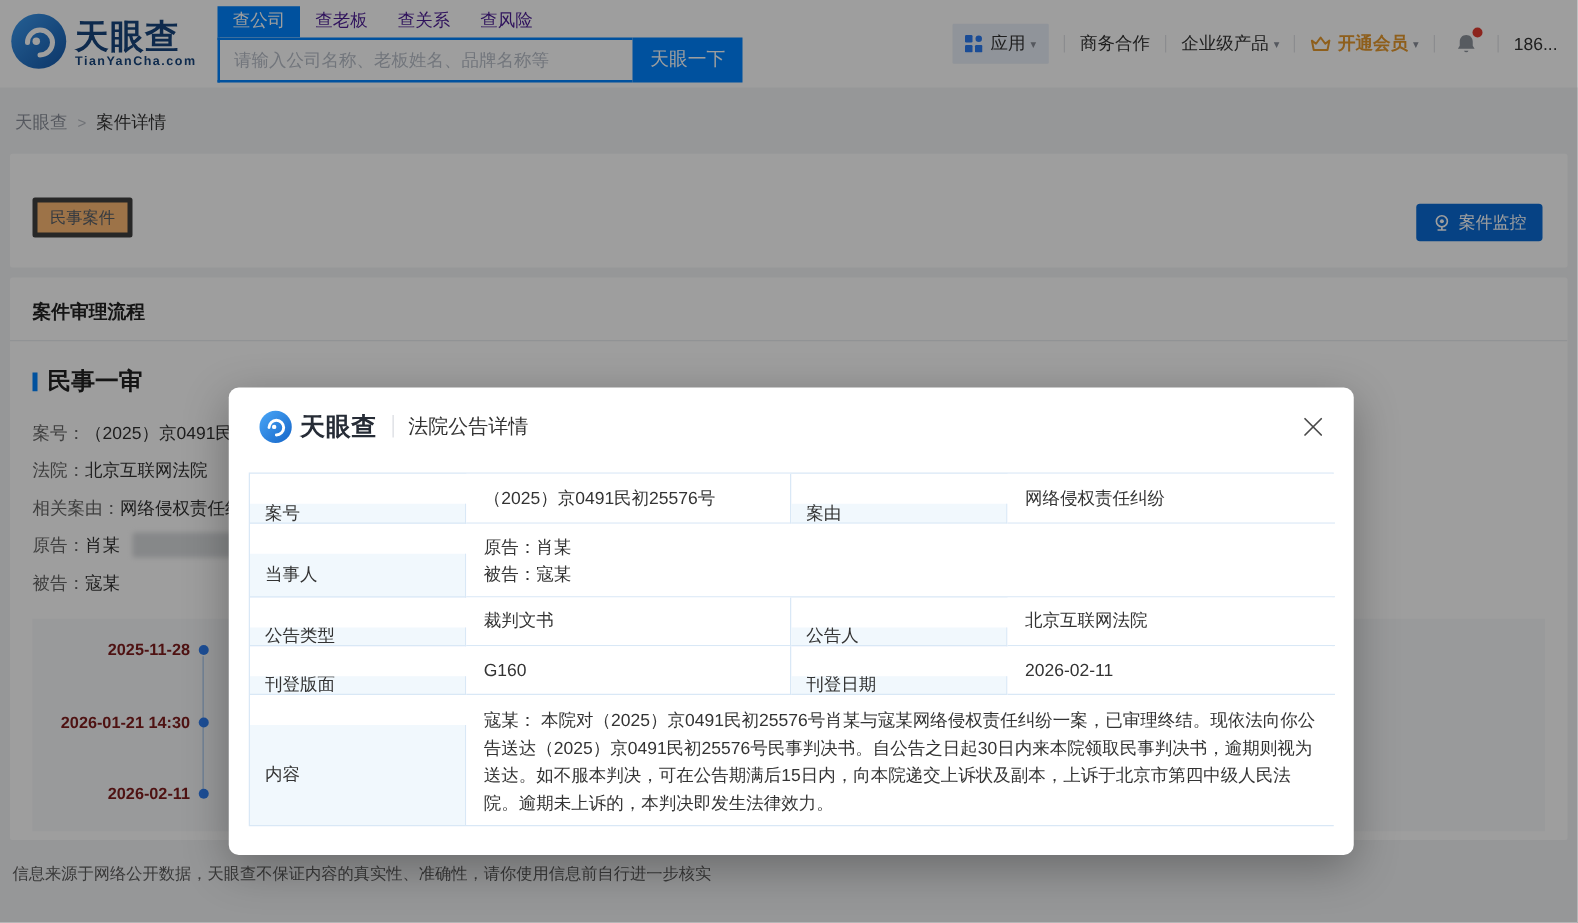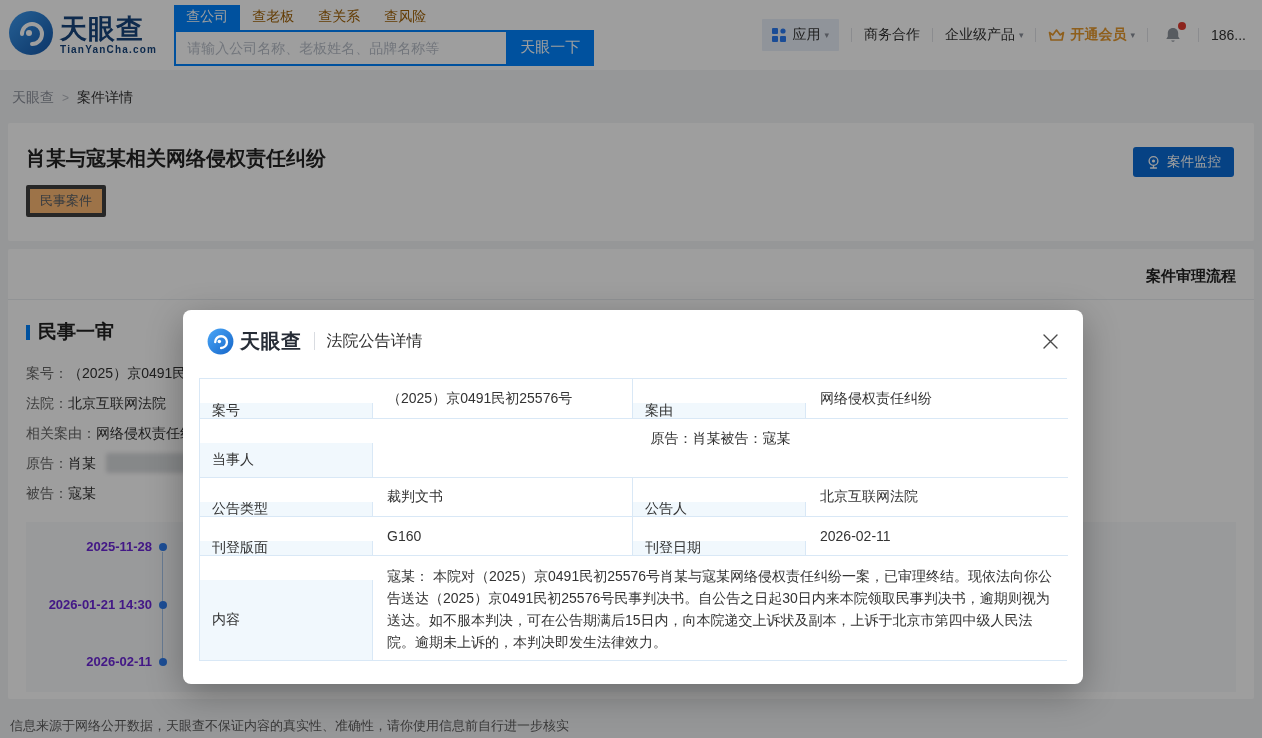--- a/index.html
+++ b/index.html
@@ -10,21 +10,21 @@
   .header { height:70px; background:#fff; display:flex; align-items:center; padding:0 16px 0 8px; position:relative; z-index:1; }
   .logo { display:flex; align-items:center; cursor:pointer; }
   .logo-text { margin-left:6px; color:#17457c; }
   .logo-cn { font-size:27px; font-weight:bold; line-height:28px; letter-spacing:1px; }
   .logo-en { font-size:10px; font-weight:bold; letter-spacing:1.2px; margin-top:1px; }
   .slogan { margin-left:14px; background:#cf3a36; color:#fff; padding:6px 9px; border-radius:2px; }
   .slogan div { font-size:12px; line-height:17px; white-space:nowrap; }
   .slogan .l1 { letter-spacing:3.5px; }
   .search { margin-left:17px; }
   .search-tabs { display:flex; font-size:14px; }
-  .search-tab { padding:3px 12px 4px; cursor:pointer; color:#a16207; }
+  .search-tab { padding:3px 12px 4px; cursor:pointer; color:#4c1d95; }
   .search-tab.active { background:#0084ff; color:#fff;text-align:center; }
   .search-box { display:flex; }
   .search-input { width:332px; height:36px; border:2px solid #0084ff; border-right:none; outline:none; padding:0 11px; font-size:14px; color:#333; background:#fff; }
   .search-input::placeholder { color:#b8bec8; }
   .search-btn { width:88px; height:36px; background:#0084ff; color:#fff; border:none; font-size:15px; cursor:pointer; }
   .rnav { margin-left:auto; display:flex; align-items:center; }
   .rnav-item { display:flex; align-items:center; font-size:14px; color:#333; cursor:pointer; white-space:nowrap; }
   .apps-pill { background:#e9eff8; border-radius:1px; padding:7px 10px; }
   .caret { font-size:9px; color:#8a8f99; margin-left:4px; }
   .sep { width:1px; height:14px; background:#e1e3e7; margin:0 12px; }
@@ -36,35 +36,35 @@
   .breadcrumb { padding:19px 12px 16px; font-size:14px; display:flex; align-items:center; }
   .bc-home { color:#8a8f99; cursor:pointer; }
   .bc-sep { color:#b4b8bf; margin:0 8px; font-size:12px; }
   .bc-cur { color:#333; }
 
   
   .card { background:#fff; margin:0 8px; border-radius:2px; }
   .title-card { padding:22px 18px 24px; position:relative; }
   .page-title { font-size:20px; font-weight:bold; color:#222; }
   .case-badge { display:inline-block; margin-top:13px; font-size:13px; color:#596069; background:#fdba74; border:4px solid #404040; border-radius:2px; padding:3px 10px; }
-  .monitor-btn { position:absolute; right:20px; top:24px; display:flex; align-items:center; gap:6px; background:#0a6bd5; color:#fff; border:none; border-radius:3px; height:30px; padding:0 13px; font-size:13.5px; cursor:pointer; }
+  .monitor-btn { position:absolute; right:20px; top:40px; display:flex; align-items:center; gap:6px; background:#0a6bd5; color:#fff; border:none; border-radius:3px; height:30px; padding:0 13px; font-size:13.5px; cursor:pointer; }
 
   .case-card { margin-top:8px; height:450px; overflow:hidden; }
-  .section-title { font-size:15px; font-weight:bold; color:#222; padding:18px 18px 13px; border-bottom:1px solid #ebedf0;text-align:right; }
+  .section-title { font-size:15px; font-weight:bold; color:#222; padding:18px 18px 13px; border-bottom:1px solid #ebedf0; }
   .stage { display:flex; align-items:center; margin:19px 18px 0; }
   .stage-bar { width:4px; height:15px; background:#0084ff; margin-right:8px; }
   .stage-name { font-size:19px; font-weight:bold; color:#222; }
   .fields { margin:13px 18px 0; font-size:14px; }
   .field { line-height:30px; display:flex; align-items:center; }
   .f-label { color:#666; }
   .f-value { color:#333; }
   .blur-tag { display:inline-block; width:98px; height:20px; background:#d9dbde; filter:blur(2px); margin-left:10px; border-radius:2px; }
 
   .timeline { margin:14px 18px 0; background:#f7f8fa; height:170px; position:relative; }
-  .tl-date { position:absolute; left:0; width:126px; text-align:right; font-size:13px; font-weight:bold; color:#6d28d9; }
+  .tl-date { position:absolute; left:0; width:126px; text-align:right; font-size:13px; font-weight:bold; color:#7f1d1d; }
   .tl-dot { position:absolute; left:133px; width:8px; height:8px; border-radius:50%; background:#2f7ff2; }
   .tl-line { position:absolute; left:136px; top:30px; width:1px; height:112px; background:#a9c9ef; }
 
   .footer { margin:18px 10px 0; font-size:13px; color:#5c5c5c; }
 
   
   .overlay { position:absolute; inset:0; background:rgba(0,0,0,0.38); z-index:50; }
   .modal { position:absolute; left:183px; top:310px; width:900px; height:374px; background:#fff; border-radius:8px; z-index:100; box-shadow:0 10px 36px rgba(0,0,0,0.3); }
   .modal-header { height:62px; display:flex; align-items:center; padding:0 24px; }
   .m-logo-text { font-size:20px; font-weight:800; color:#262c36; margin-left:6px; letter-spacing:0.5px; }
@@ -72,21 +72,21 @@
   .m-title { font-size:16px; color:#333; }
   .m-close { margin-left:auto; cursor:pointer; display:flex; align-items:center; }
 
   .m-table { margin:6px 16px 0; width:868px; display:grid; grid-template-columns:173px 260px 173px 262px; grid-template-rows:40px 59px 39px 39px 104px; border:1px solid #d9e8f6; }
   .cell { border-right:1px solid #d9e8f6; border-bottom:1px solid #d9e8f6; display:flex; align-items:center; font-size:14px; color:#333; overflow:hidden; }
   .cell.lastcol { border-right:none; }
   .cell.lastrow { border-bottom:none; }
   .cell.lbl { background:#f1f8fd; padding:0 12px;margin-top:24px; }
   .cell.val { background:#fff; padding:0 14px; }
   .cell.span3 { grid-column:span 3; }
-  .cell.multiline { flex-direction:row; align-items:flex-start; justify-content:center; line-height:22px; padding:8px 14px; }
+  .cell.multiline { flex-direction:column; align-items:flex-start; justify-content:center; line-height:22px; padding:8px 14px; }
   .cell.content { display:block; line-height:22px; padding:9px 14px 0; }
 </style>
 </head>
 <body>
 
 <div>
 
   <header class="header">
     <div class="logo">
       <span>
@@ -172,21 +172,20 @@
     </nav>
   </header>
 
   <div class="breadcrumb">
     <span class="bc-home">天眼查</span>
     <span class="bc-sep">&gt;</span>
     <span class="bc-cur">案件详情</span>
   </div>
 
   <div class="card title-card">
-    <h1 class="page-title">肖某与寇某相关网络侵权责任纠纷</h1>
     <span class="case-badge">民事案件</span>
     <button class="monitor-btn">
       <span style="display:flex;">
         <svg width="15" height="15" viewBox="0 0 15 15">
           <circle cx="7.5" cy="6" r="4.4" fill="none" stroke="#fff" stroke-width="1.3"></circle>
           <circle cx="7.5" cy="6" r="1.6" fill="#fff"></circle>
           <path d="M4.5 13h6M7.5 10.5V13" stroke="#fff" stroke-width="1.3" stroke-linecap="round"></path>
         </svg>
       </span>
       <span>案件监控</span>

